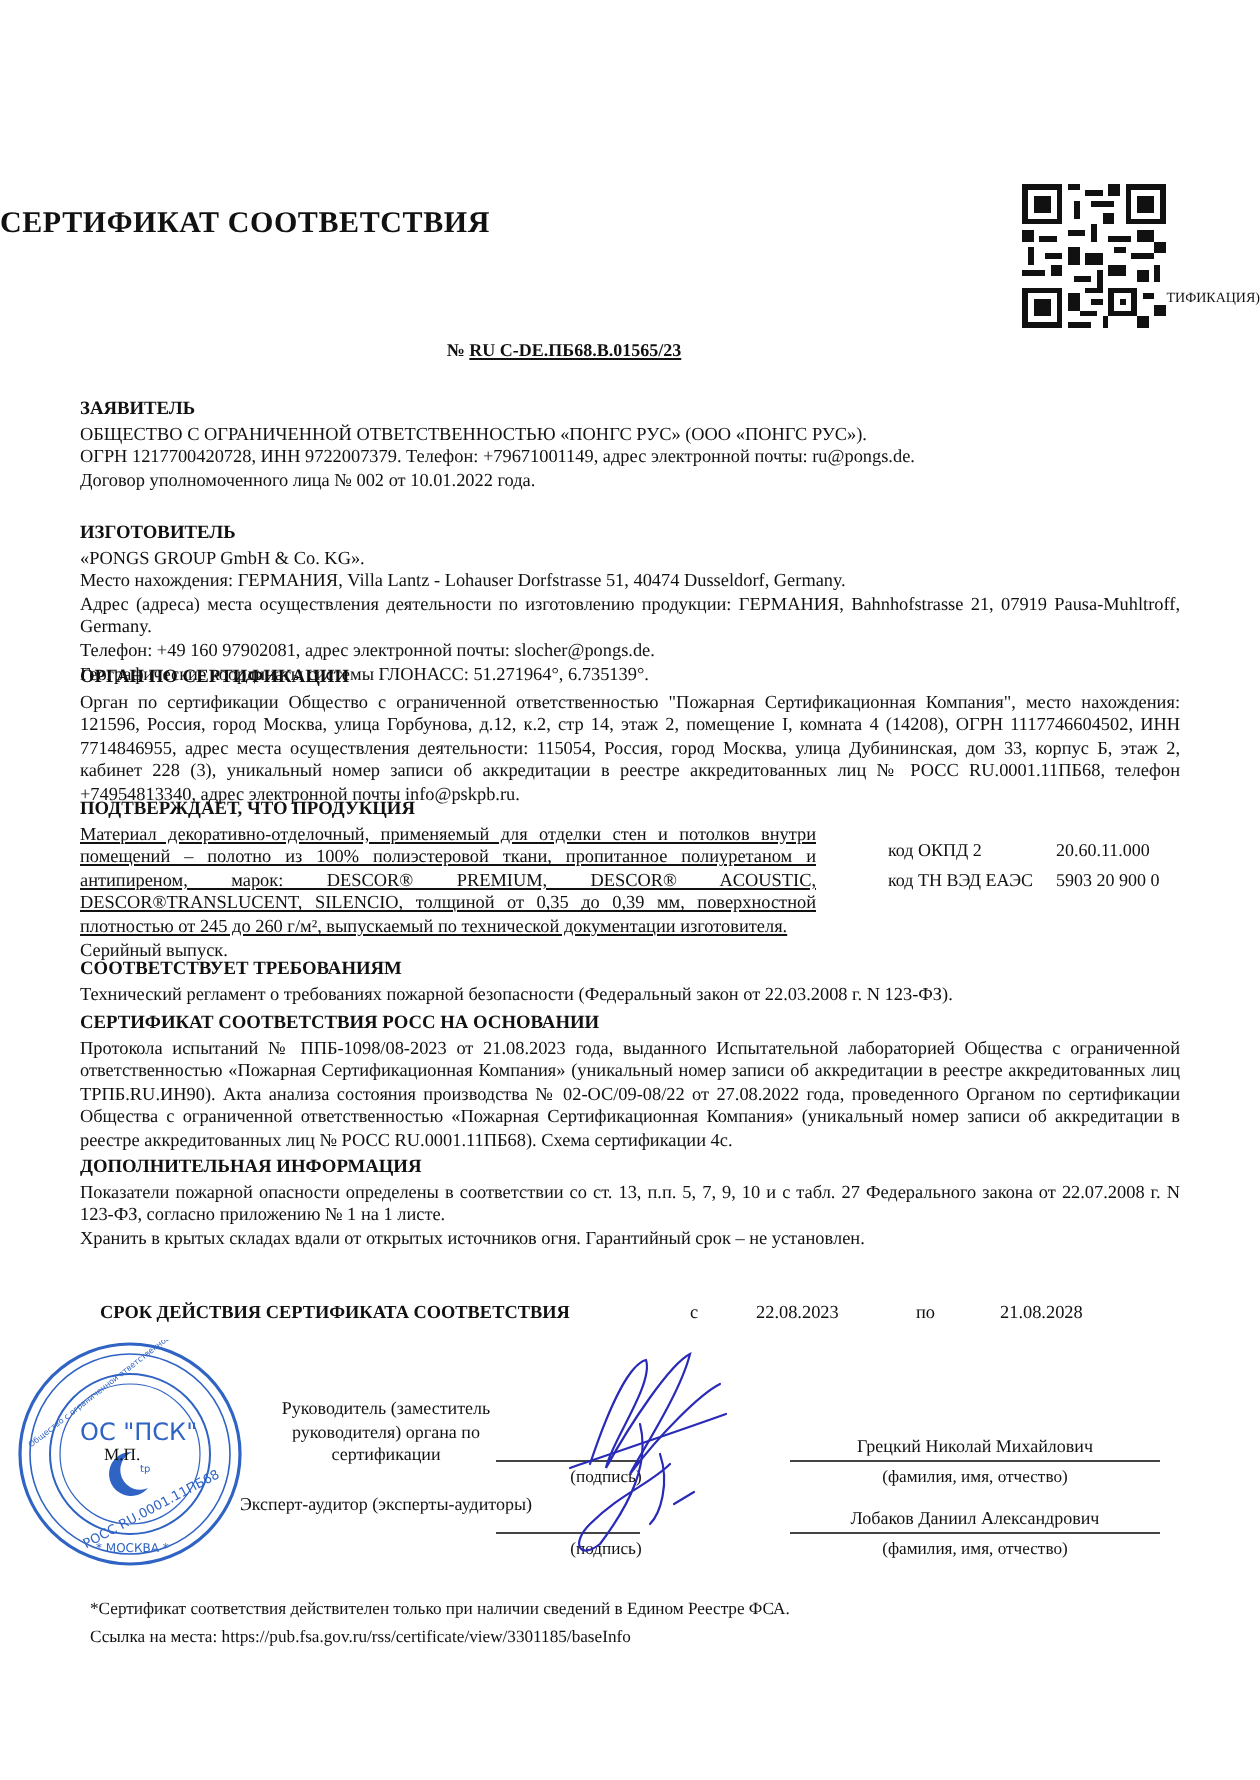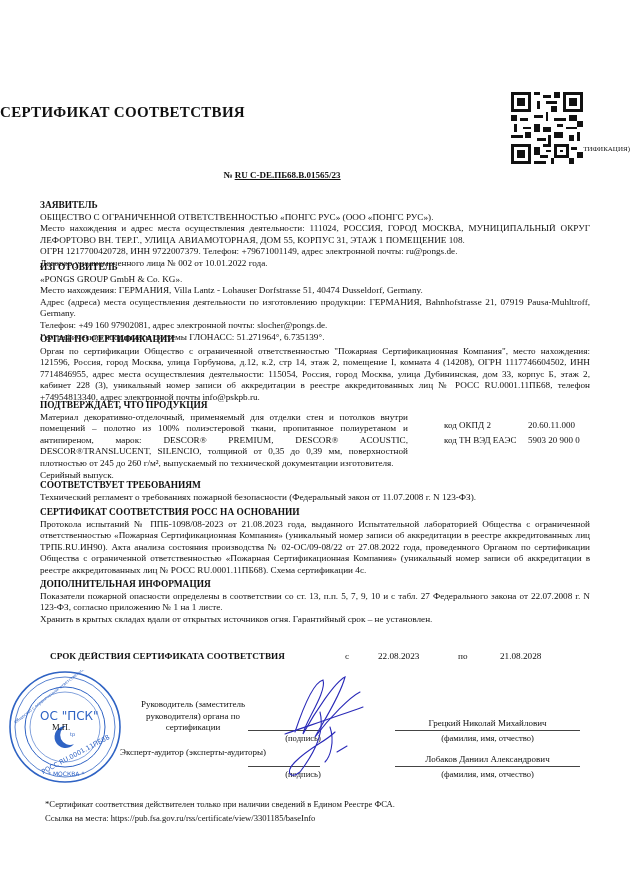--- a/index.html
+++ b/index.html
@@ -9,21 +9,21 @@
   .abs { position: absolute; }
   .title { left: 0; width: 630px; top: 104px; text-align: left; font-size: 15px; font-weight: bold; letter-spacing: 0.3px; }
   .subtitle { left: 0; width: 630px; top: 145px; text-align: right; font-size: 7px; }
   .number { left: 0; width: 564px; top: 170px; text-align: center; font-size: 9px; font-weight: bold; }
   .number span.u { text-decoration: underline; }
   .qr { left: 511px; top: 92px; width: 72px; height: 72px; }
   .sec-h { font-weight: bold; font-size: 9.4px; margin-top: 4px; }
   .para { margin: 0; }
   .just { text-align: justify; }
   .sec { position: absolute; left: 40px; width: 550px; font-size: 9.2px; line-height: 11.6px; }
-  .product-text { width: 368px; text-align: justify; }
+  .product-text { width: 368px; text-align: justify; text-decoration: underline; }
   .codes { position: absolute; left: 444px; font-size: 9px; line-height: 15px; }
   .codes .row { display: flex; }
   .codes .k { width: 84px; }
   .validity { position: absolute; top: 651px; font-size: 9.2px; font-weight: bold; }
   .validity-n { position: absolute; top: 651px; font-size: 9.2px; }
   .sig-label { position: absolute; font-size: 9px; line-height: 11.5px; text-align: center; }
   .line { position: absolute; height: 1px; background: #444; }
   .small-cap { position: absolute; font-size: 8.6px; text-align: center; }
   .name { position: absolute; font-size: 9px; text-align: center; }
   .footer { position: absolute; left: 45px; top: 797px; font-size: 8.6px; line-height: 14px; }
@@ -91,21 +91,20 @@
       <rect x="12" y="20" width="2" height="1"></rect>
         <rect x="8" y="24" width="4" height="1"></rect>
         <rect x="14" y="23" width="1" height="2"></rect>
       <rect x="20" y="23" width="2" height="2"></rect>
     </g>
   </svg>
 
   <div class="sec" style="top:196px;">
     <div class="sec-h">ЗАЯВИТЕЛЬ</div>
     <p class="para">ОБЩЕСТВО С ОГРАНИЧЕННОЙ ОТВЕТСТВЕННОСТЬЮ «ПОНГС РУС» (ООО «ПОНГС РУС»).</p>
-    <p class="para just">Место нахождения и адрес места осуществления деятельности: 111024, РОССИЯ, ГОРОД МОСКВА, МУНИЦИПАЛЬНЫЙ ОКРУГ ЛЕФОРТОВО ВН. ТЕР.Г., УЛИЦА АВИАМОТОРНАЯ, ДОМ 55, КОРПУС 31, ЭТАЖ 1 ПОМЕЩЕНИЕ 108.</p>
     <p class="para">ОГРН 1217700420728, ИНН 9722007379. Телефон: +79671001149, адрес электронной почты: ru@pongs.de.</p>
     <p class="para">Договор уполномоченного лица № 002 от 10.01.2022 года.</p>
   </div>
 
   <div class="sec" style="top:258px;">
     <div class="sec-h">ИЗГОТОВИТЕЛЬ</div>
     <p class="para">«PONGS GROUP GmbH &amp; Co. KG».</p>
     <p class="para">Место нахождения: ГЕРМАНИЯ, Villa Lantz - Lohauser Dorfstrasse 51, 40474 Dusseldorf, Germany.</p>
     <p class="para just">Адрес (адреса) места осуществления деятельности по изготовлению продукции: ГЕРМАНИЯ, Bahnhofstrasse 21, 07919 Pausa-Muhltroff, Germany.</p>
     <p class="para">Телефон: +49 160 97902081, адрес электронной почты: slocher@pongs.de.</p>
@@ -128,21 +127,21 @@
       <span>20.60.11.000</span>
     </div>
     <div class="row">
       <span class="k">код ТН ВЭД ЕАЭС</span>
       <span>5903 20 900 0</span>
     </div>
   </div>
 
   <div class="sec" style="top:476px;">
     <div class="sec-h">СООТВЕТСТВУЕТ ТРЕБОВАНИЯМ</div>
-    <p class="para">Технический регламент о требованиях пожарной безопасности (Федеральный закон от 11.07.2008 г. N 123-ФЗ).</p>
+    <p class="para">Технический регламент о требованиях пожарной безопасности (Федеральный закон от 22.03.2008 г. N 123-ФЗ).</p>
   </div>
 
   <div class="sec" style="top:503px;">
     <div class="sec-h">СЕРТИФИКАТ СООТВЕТСТВИЯ РОСС НА ОСНОВАНИИ</div>
     <p class="para just">Протокола испытаний № ППБ-1098/08-2023 от 21.08.2023 года, выданного Испытательной лабораторией Общества с ограниченной ответственностью «Пожарная Сертификационная Компания» (уникальный номер записи об аккредитации в реестре аккредитованных лиц ТРПБ.RU.ИН90). Акта анализа состояния производства № 02-ОС/09-08/22 от 27.08.2022 года, проведенного Органом по сертификации Общества с ограниченной ответственностью «Пожарная Сертификационная Компания» (уникальный номер записи об аккредитации в реестре аккредитованных лиц № РОСС RU.0001.11ПБ68). Схема сертификации 4с.</p>
   </div>
 
   <div class="sec" style="top:575px;">
     <div class="sec-h">ДОПОЛНИТЕЛЬНАЯ ИНФОРМАЦИЯ</div>
     <p class="para just">Показатели пожарной опасности определены в соответствии со ст. 13, п.п. 5, 7, 9, 10 и с табл. 27 Федерального закона от 22.07.2008 г. N 123-ФЗ, согласно приложению № 1 на 1 листе.</p>

